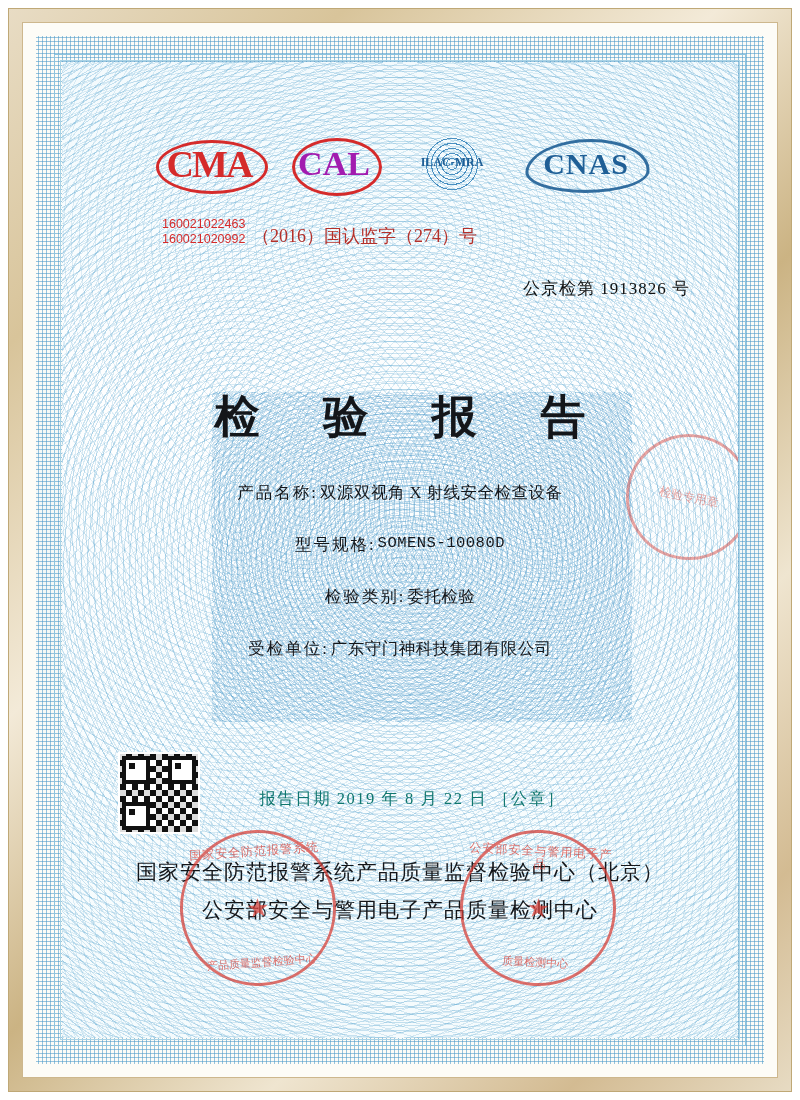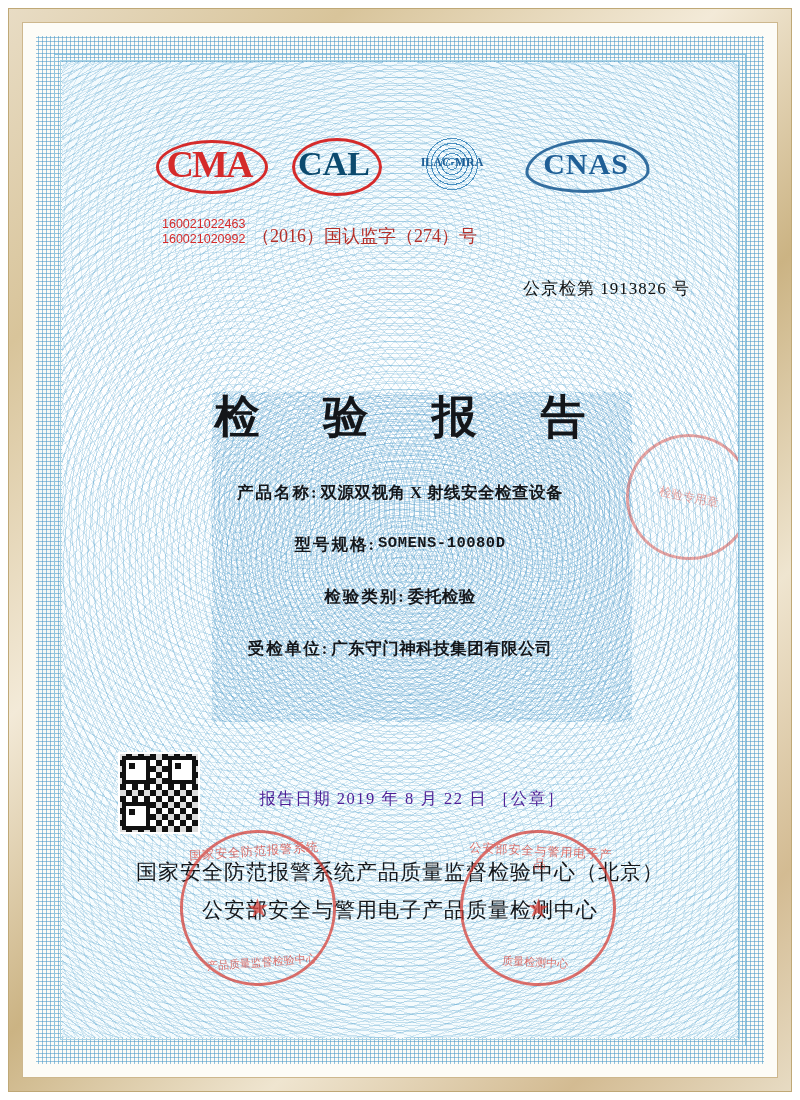--- a/index.html
+++ b/index.html
@@ -133,21 +133,21 @@
   }
   .logo-cma .oval {
     position: absolute;
     left: 2px; top: 8px;
     width: 106px; height: 48px;
     border: 3px solid #d52b2b;
     border-radius: 50%;
   }
   .logo-cal {
     width: 88px; height: 64px;
-    color: #0c4a6e;
+    color: #a21caf;
     font-weight: bold;
     font-size: 34px;
   }
   .logo-cal .oval {
     position: absolute;
     left: 2px; top: 6px;
     width: 84px; height: 52px;
     border: 3px solid #d52b2b;
     border-radius: 50%;
   }
@@ -232,21 +232,21 @@
     letter-spacing: 24px;
     color: #14161a;
     font-weight: bold;
     text-indent: 24px;
     font-family: "DejaVu Serif", serif;
   }
 
   
   .fields {
     position: absolute;
-    left: 0; right: 0; top: 420px; font-weight: bold;
+    left: 0; right: 0; top: 420px;
   }
   .field {
     display: flex;
     justify-content: center;
     margin-bottom: 30px;
     font-size: 16.5px;
     color: #14161a;
     letter-spacing: 0.5px;
   }
   .field .label {
@@ -287,21 +287,21 @@
     margin: 3px;
   }
 
   
   .date-line {
     position: absolute;
     left: 0; right: 0; top: 726px;
     text-align: center;
     font-size: 16.5px;
     letter-spacing: 1.5px;
-    color: #4c1d95;
+    color: #0f766e;
     padding-left: 24px;
   }
 
   
   .org {
     position: absolute;
     left: 0; right: 0; top: 796px;
     text-align: center;
     font-size: 21px;
     letter-spacing: 1px;

